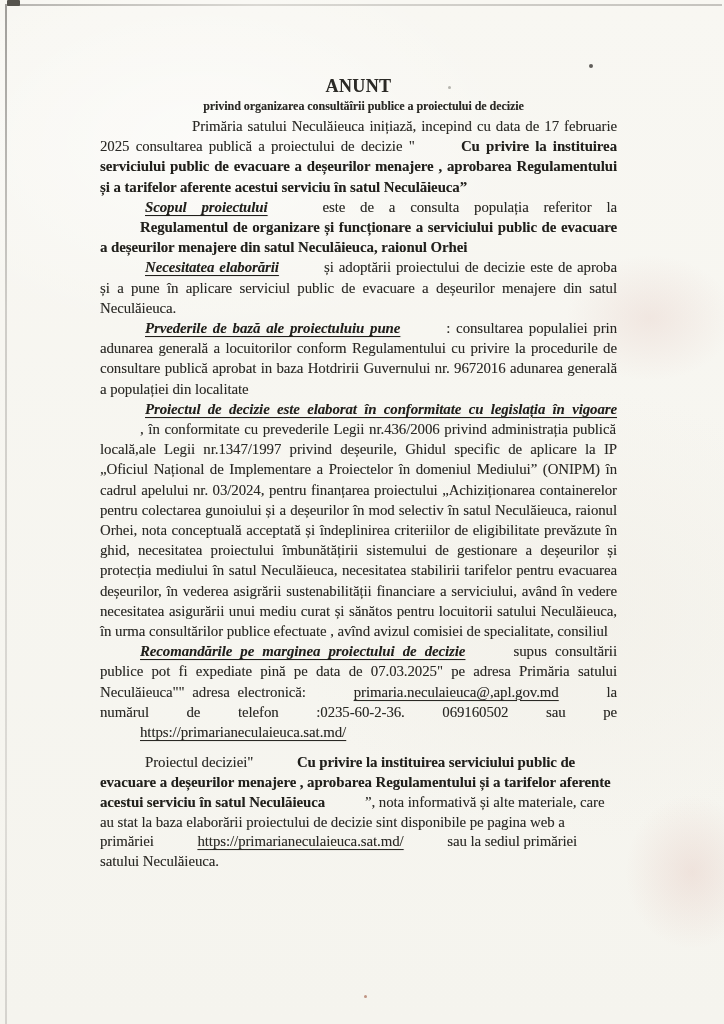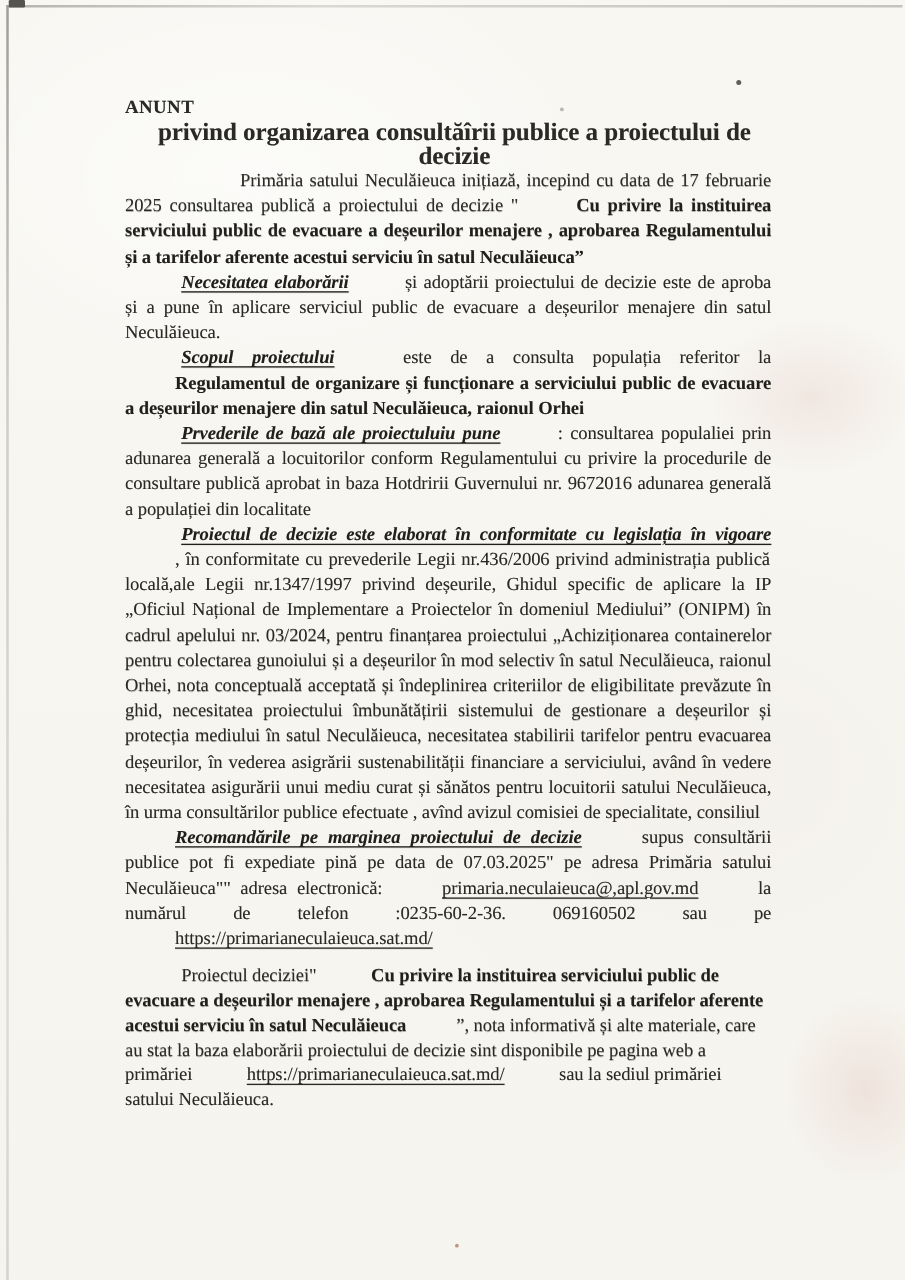--- a/index.html
+++ b/index.html
@@ -22,22 +22,22 @@
   .scan-speckle-1{position:absolute;left:364px;top:995px;width:3px;height:3px;border-radius:50%;background:#b27c68;opacity:.8;}
   .scan-speckle-2{position:absolute;left:513px;top:508px;width:3px;height:2px;border-radius:50%;background:#9c9a94;opacity:.6;}
 
   .content{
     position:absolute;left:100px;top:76px;width:517px;
     font-family:"Liberation Serif","DejaVu Serif",serif;
     font-size:14.8px;line-height:20.2px;letter-spacing:-0.05px;
     color:#2a2925;text-align:justify;
     text-shadow:0.2px 0.2px 0.35px rgba(46,44,40,0.35);
   }
-  .doc-title{font-weight:bold;font-size:15px;line-height:21px;letter-spacing:.4px;margin:0;}
-  .doc-subtitle{text-align:center;font-weight:bold;font-size:20px;line-height:19px;margin:0 0 0 10px;}
+  .doc-title{text-align:center;font-weight:bold;font-size:18px;line-height:21px;letter-spacing:.4px;margin:0;}
+  .doc-subtitle{text-align:center;font-weight:bold;font-size:12px;line-height:19px;margin:0 0 0 10px;}
   .para{margin:0;}
   .para.indent-lg{text-indent:52px;}
   .para.indent-sm{text-indent:5px;}
   .para.gap-top{margin-top:11px;text-align:left;line-height:19.8px;}
   .run{white-space:normal;margin-left:40px;}
   .bold{font-weight:700;color:#201f1b;}
   .italic{font-style:italic;}
   .underline{text-decoration:underline;text-decoration-thickness:1.2px;text-underline-offset:2.5px;}
 </style>
 </head>
@@ -50,21 +50,21 @@
   <div class="scan-dot-1"></div>
   <div class="scan-dot-2"></div>
   <div class="scan-speckle-1"></div>
   <div class="scan-speckle-2"></div>
 
   <div class="content">
     <p class="doc-title">ANUNT</p>
     <p class="doc-subtitle">privind organizarea consultăîrii publice a proiectului de decizie</p>
     <div>
         <p class="para indent-lg"><span class="run">Primăria satului Neculăieuca inițiază, incepind cu data de 17 februarie 2025 consultarea publică a proiectului de decizie " </span><span class="run bold">Cu privire la instituirea serviciului public de evacuare a deșeurilor menajere , aprobarea Regulamentului și a tarifelor aferente acestui serviciu în satul Neculăieuca”</span></p>
+        <p class="para indent-sm"><span class="run bold italic underline">Scopul proiectului</span><span class="run"> este de a consulta populația  referitor la  </span><span class="run bold">Regulamentul de organizare și funcționare a serviciului public de evacuare a deșeurilor menajere din satul Neculăieuca, raionul Orhei</span></p>
         <p class="para indent-sm"><span class="run bold italic underline">Necesitatea elaborării</span><span class="run"> și adoptării proiectului de decizie este de aproba și a pune în aplicare  serviciul public de evacuare a deșeurilor menajere din satul Neculăieuca.</span></p>
-        <p class="para indent-sm"><span class="run bold italic underline">Scopul proiectului</span><span class="run"> este de a consulta populația  referitor la  </span><span class="run bold">Regulamentul de organizare și funcționare a serviciului public de evacuare a deșeurilor menajere din satul Neculăieuca, raionul Orhei</span></p>
         <p class="para indent-sm"><span class="run bold italic underline">Prvederile de bază ale proiectuluiu pune</span><span class="run"> : consultarea populaliei prin adunarea generală a locuitorilor conform Regulamentului cu privire la procedurile de consultare publică aprobat in baza Hotdririi Guvernului nr. 9672016 adunarea generală a populației din localitate</span></p>
         <p class="para indent-sm"><span class="run bold italic underline">Proiectul de decizie este elaborat în conformitate cu legislația în vigoare</span><span class="run"> , în conformitate cu prevederile  Legii nr.436/2006 privind administrația publică locală,ale Legii nr.1347/1997 privind deșeurile, Ghidul specific de aplicare la  IP „Oficiul Național de Implementare a Proiectelor în domeniul Mediului” (ONIPM) în cadrul apelului nr. 03/2024, pentru finanțarea proiectului „Achiziționarea containerelor pentru colectarea gunoiului și a deșeurilor în mod selectiv în satul Neculăieuca, raionul Orhei, nota conceptuală acceptată și îndeplinirea criteriilor de eligibilitate prevăzute în ghid, necesitatea  proiectului  îmbunătățirii sistemului de gestionare a deșeurilor și protecția mediului în satul Neculăieuca, necesitatea stabilirii tarifelor pentru evacuarea deșeurilor, în vederea asigrării sustenabilității financiare a serviciului, având în vedere necesitatea asigurării unui mediu curat și sănătos pentru locuitorii satului Neculăieuca, în urma consultărilor publice efectuate , avînd avizul comisiei de specialitate, consiliul</span></p>
         <p class="para"><span class="run bold italic underline">Recomandările pe marginea proiectului de decizie</span><span class="run"> supus consultării publice pot fi expediate pină pe data de 07.03.2025" pe adresa Primăria satului Neculăieuca"" adresa electronică:   </span><span class="run underline">primaria.neculaieuca@,apl.gov.md</span><span class="run"> la numărul de telefon :0235-60-2-36. 069160502 sau pe </span><span class="run underline">https://primarianeculaieuca.sat.md/</span></p>
         <p class="para gap-top indent-sm"><span class="run">Proiectul deciziei" </span><span class="run bold">Cu privire la instituirea serviciului public de evacuare a deșeurilor menajere , aprobarea Regulamentului și a   tarifelor aferente acestui serviciu în satul Neculăieuca</span><span class="run">”, nota informativă și alte materiale, care au stat la baza elaborării proiectului de decizie  sint disponibile pe pagina web a primăriei </span><span class="run underline">https://primarianeculaieuca.sat.md/</span><span class="run"> sau la sediul primăriei satului Neculăieuca.</span></p>
       </div>
   </div>
 </div>
 
 </body></html>

